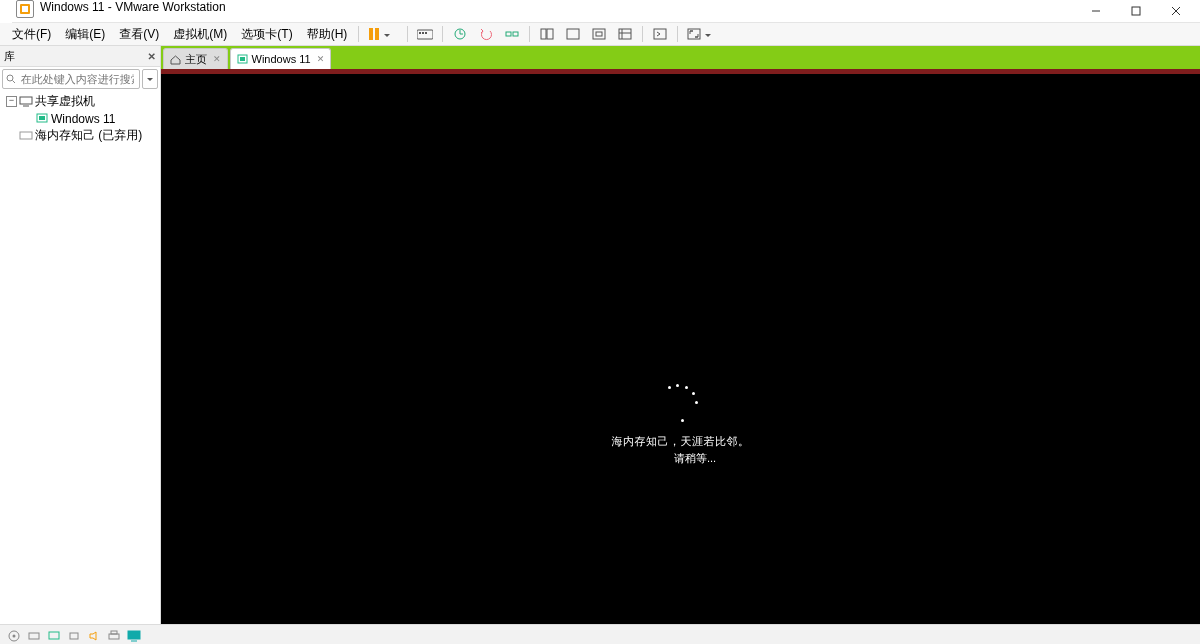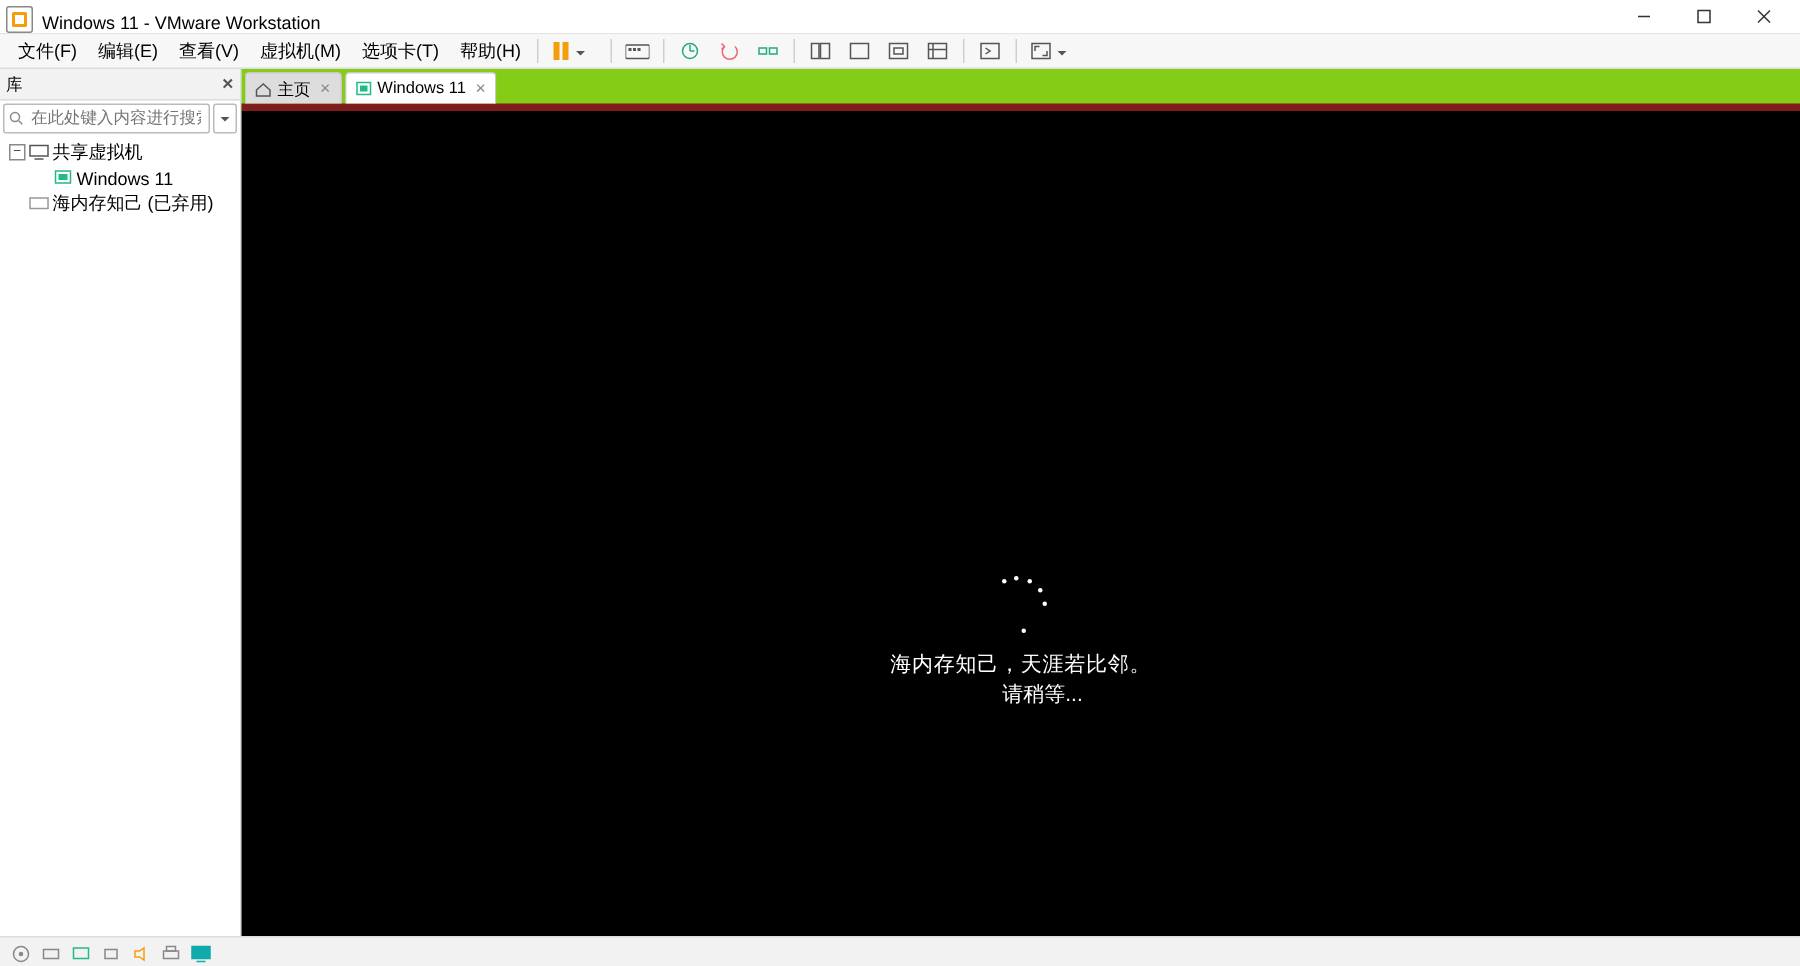--- a/index.html
+++ b/index.html
@@ -9,25 +9,26 @@
     height: 644px;
     font-family: "Segoe UI", Tahoma, sans-serif;
     font-size: 12px;
     background: #ffffff;
     overflow: hidden;
     color: #000;
   }
   
   .titlebar {
     display: flex;
-    align-items: flex-end;
+    align-items: flex-start;
     height: 22px;
     padding: 0 4px;
     background: #ffffff;
     border-bottom: 1px solid #e5e5e5;
+    margin-left: 12px;
   }
   .titlebar .app-icon {
     width: 16px;
     height: 16px;
     margin-right: 6px;
     background: #fff;
     border: 1px solid #888;
     border-radius: 2px;
     position: relative;
   }
@@ -225,21 +226,21 @@
     align-items: center;
     justify-content: center;
     color: #fff;
     position: relative;
   }
   .loading-text {
     position: absolute;
     top: 360px;
     width: 100%;
     text-align: center;
-    font-size: 14px;
+    font-size: 11px;
     font-family: "Segoe UI", sans-serif;
   }
   .loading-text .l1 { letter-spacing: 0.5px; }
   .loading-text .l2 { margin-top: 2px; margin-left: 29px; }
   .spinner {
     position: absolute;
     top: 310px;
     left: 50%;
     transform: translateX(-50%);
     width: 40px;

